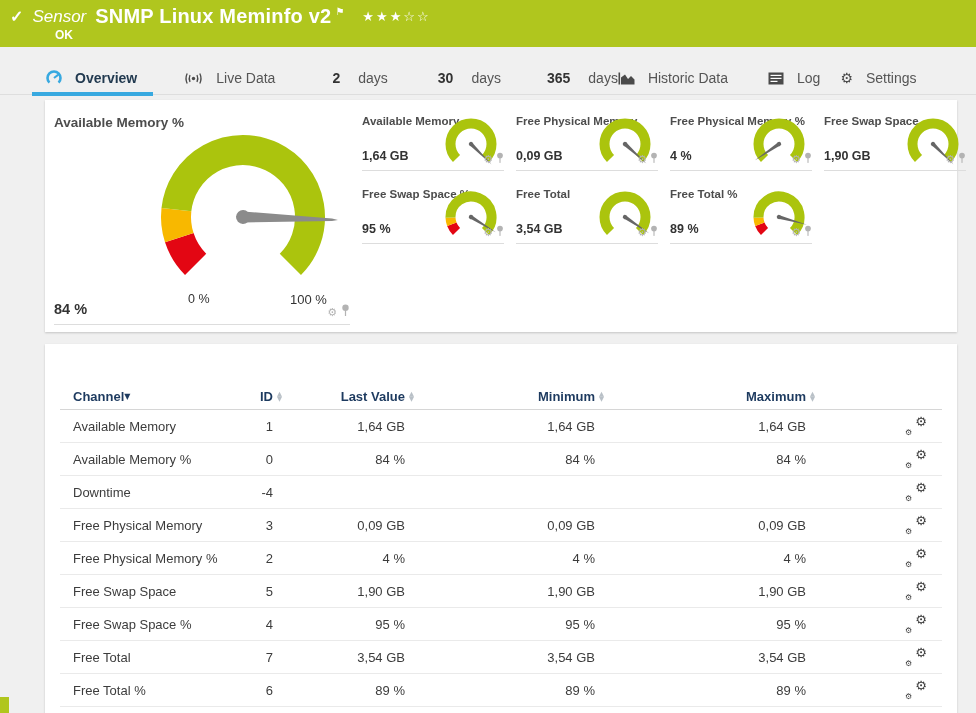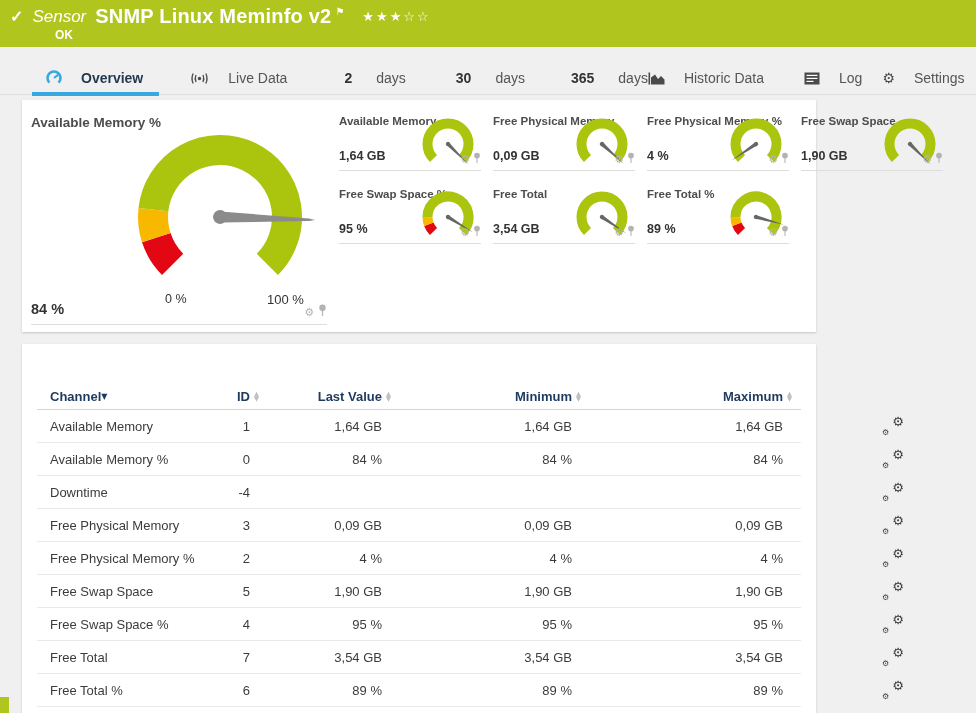--- a/index.html
+++ b/index.html
@@ -21,35 +21,35 @@
   .sensor-title { font-size: 20px; font-weight: bold; letter-spacing: .2px; }
   .flag-icon { font-size: 10px; margin: -10px 0 0 4px; font-family: "DejaVu Sans", sans-serif; }
   .stars { font-size: 13px; letter-spacing: 2px; margin-left: 18px; font-family: "DejaVu Sans", sans-serif; }
   .status-ok { position: absolute; left: 55px; top: 28px; font-size: 12px; font-weight: bold; }
   
   .tabs {
     position: absolute; top: 62px; left: 0; width: 976px; height: 33px;
     display: flex; align-items: center; padding-left: 46px;
     border-bottom: 1px solid #dedede; font-size: 14px; color: #555;
   }
-  .tab { position: relative; display: flex; align-items: center; gap: 19px; height: 33px; cursor: pointer; }
+  .tab { position: relative; display: flex; align-items: center; gap: 13px; height: 33px; cursor: pointer; }
   .tab .tab-icon { display: inline-flex; align-items: center; }
   .tab-num { font-weight: bold; color: #333; margin-right: 5px; }
   .tab.active { color: #223a50; font-weight: bold; }
   .tab.active::after {
     content: ""; position: absolute; left: -14px; right: -16px; bottom: -1px;
     height: 4px; background: var(--accent);
   }
   .glyph-icon { font-family: "DejaVu Sans", sans-serif; font-style: normal; }
   
   .mr1{margin-right:47px}.mr2{margin-right:57px}.mr3{margin-right:50px}.mr4{margin-right:46px}
   .mr5{}.mr6{margin-right:40px}.mr7{margin-right:20px}
   
   .panel {
-    position: absolute; left: 22px; width: 794px; background: #fff;
+    position: absolute; left: 45px; width: 912px; background: #fff;
     box-shadow: 0 1px 2px rgba(0,0,0,.18);
   }
   .panel-gauges { top: 100px; height: 232px; }
   .panel-table  { top: 344px; height: 380px; }
   
   .main-gauge-cell {
     position: absolute; left: 9px; top: 8px; width: 296px; height: 217px;
     border-bottom: 1px solid #ddd;
   }
   .main-gauge-title { font-size: 13.5px; font-weight: bold; color: #4d4d4d; padding: 7px 0 0 0; }

